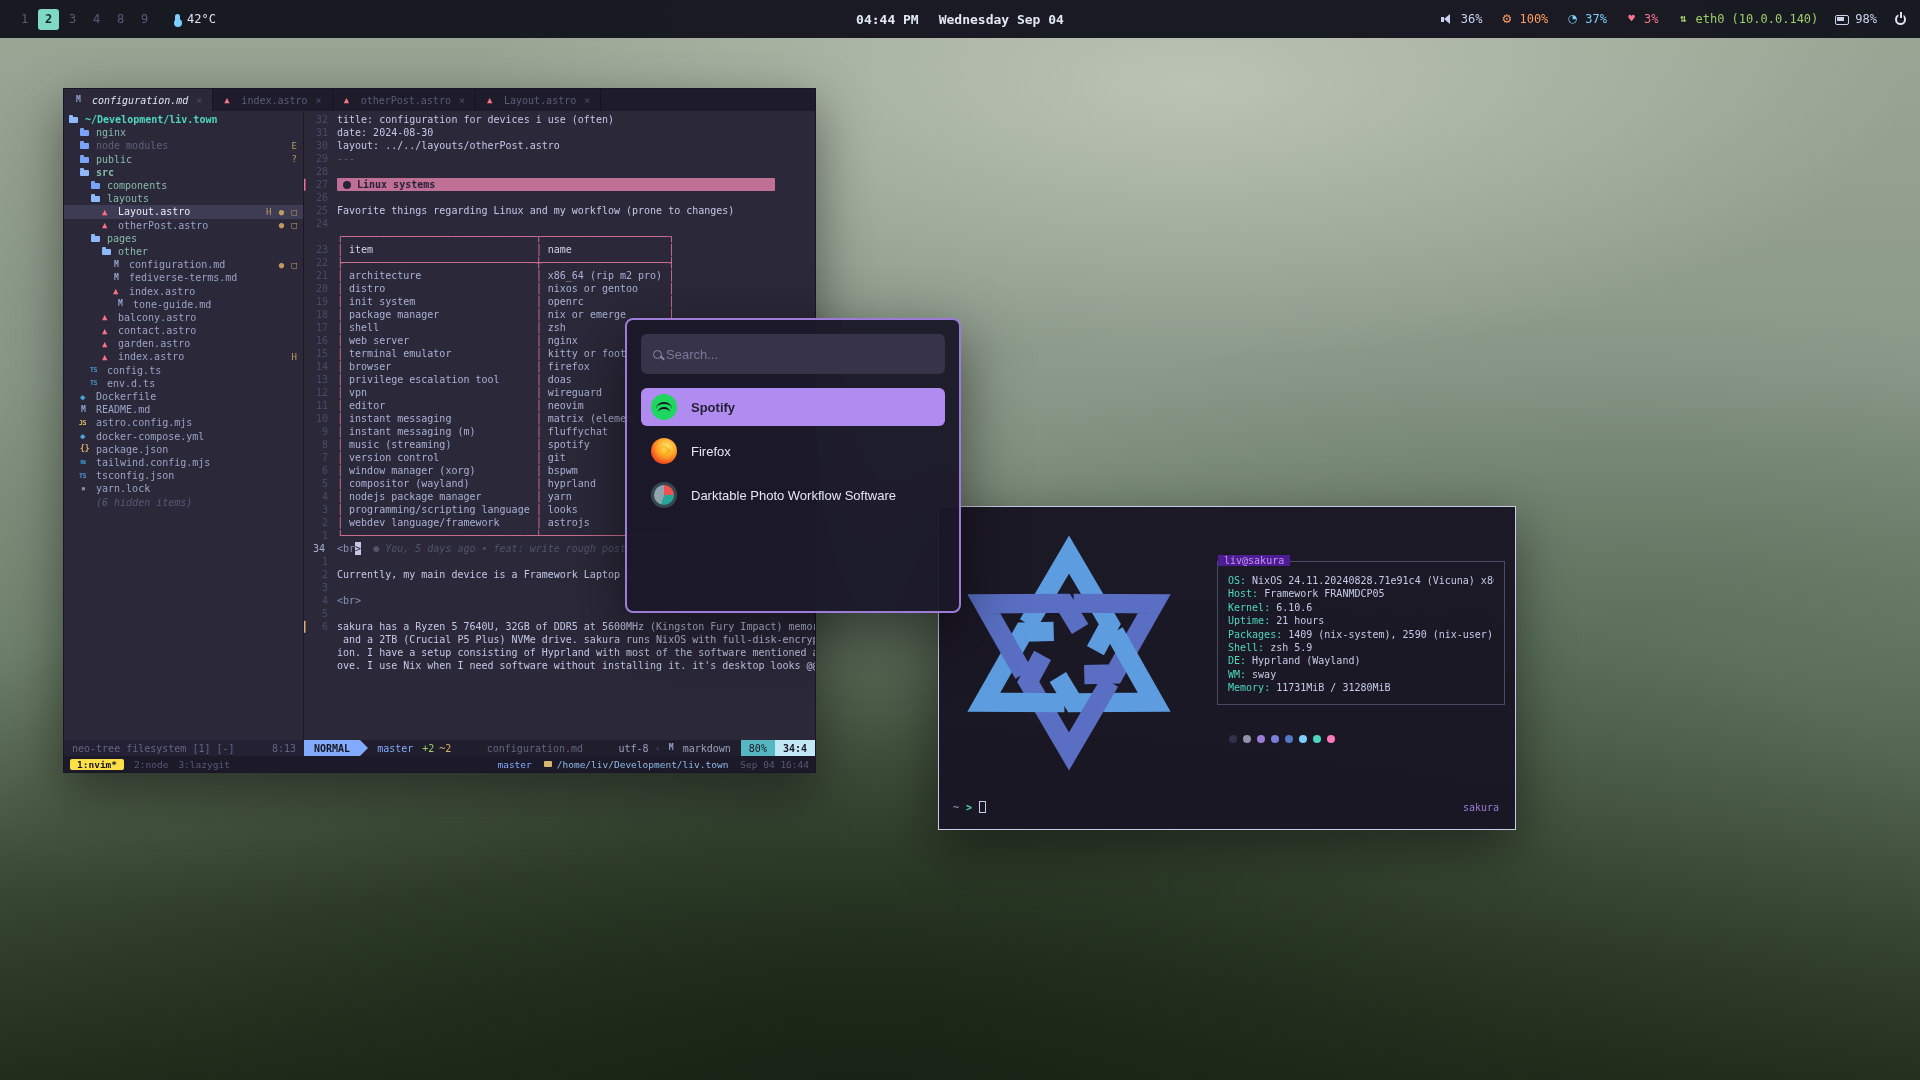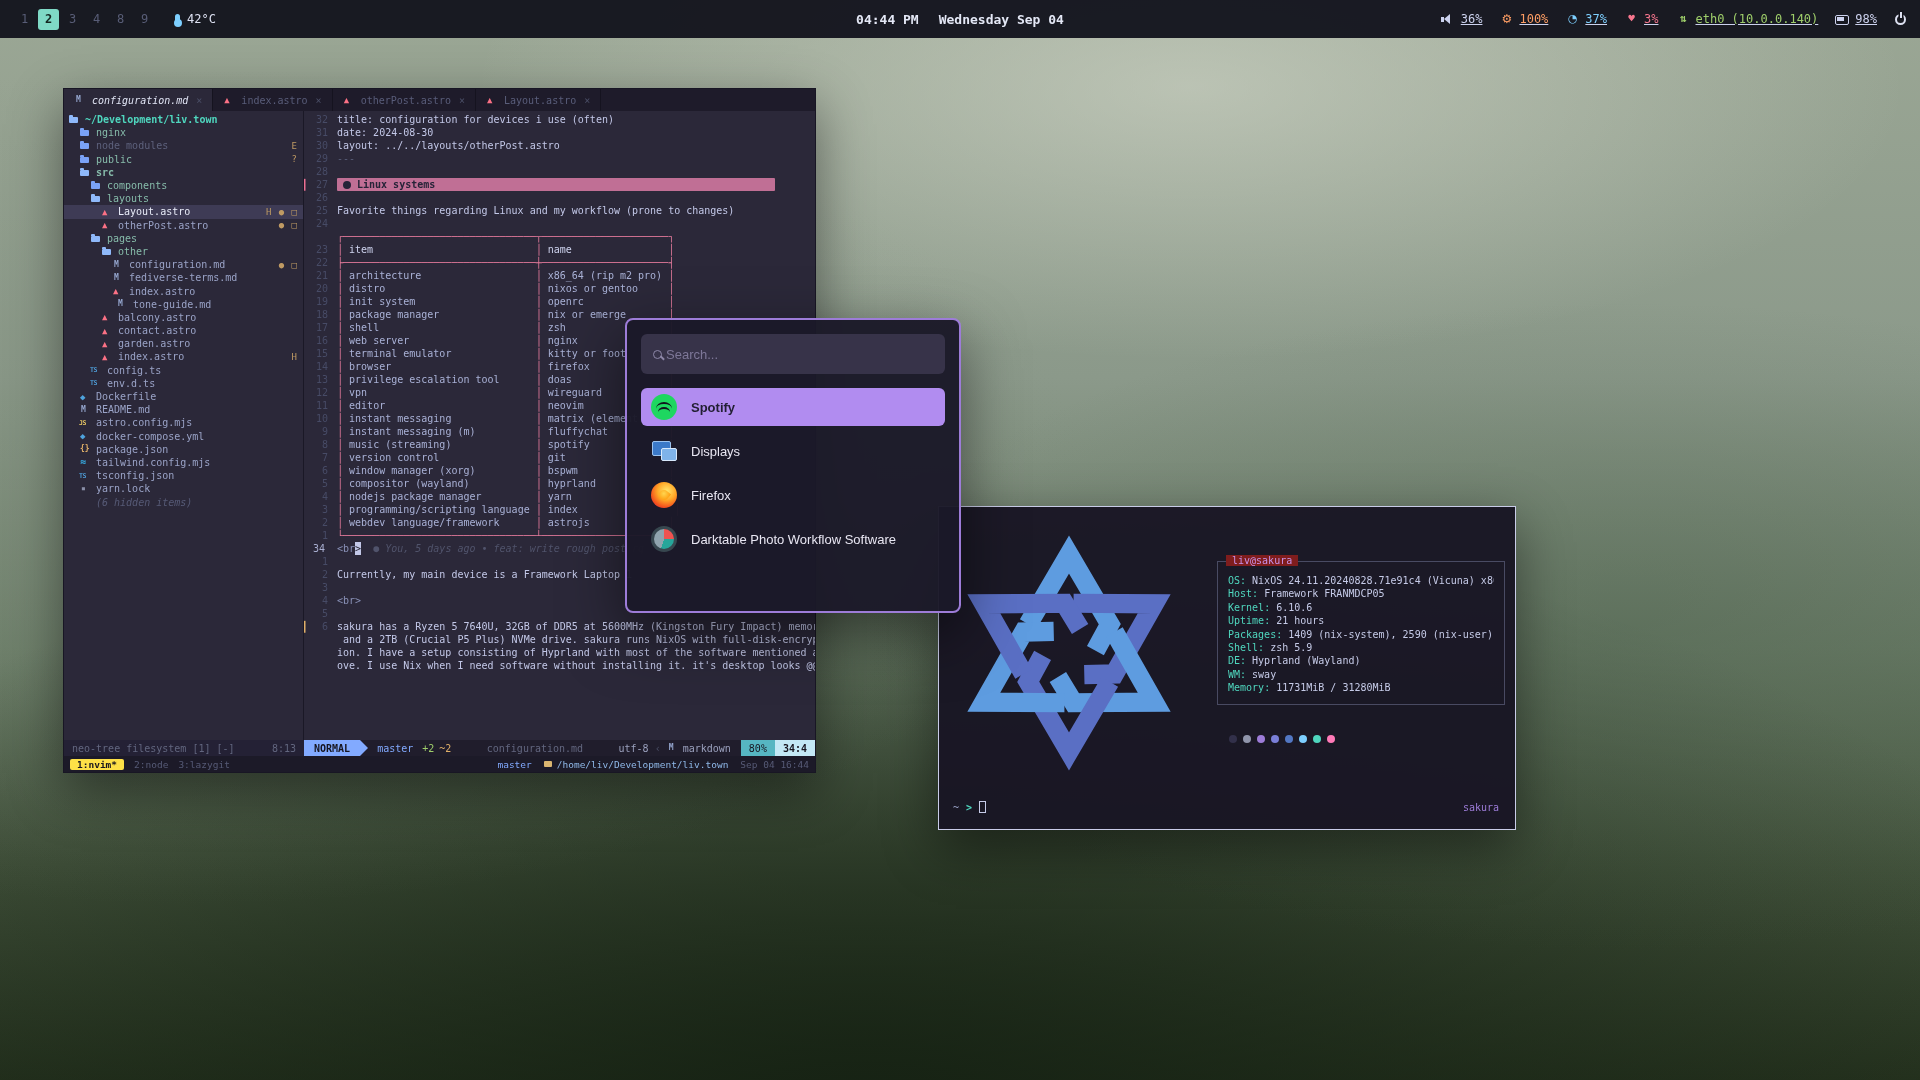--- a/index.html
+++ b/index.html
@@ -23,21 +23,21 @@
   .tb-left { display:flex; align-items:center; }
   .workspaces { display:flex; align-items:center; gap:3px; }
   .ws { width:21px; height:21px; display:inline-flex; align-items:center; justify-content:center;
     color:#585d77; border-radius:3px; cursor:default; }
   .ws.active { background:#7fd9c6; color:#142520; font-weight:bold; }
   .tb-temp { display:inline-flex; align-items:center; gap:7px; margin-left:20px; color:#dde1f2; }
   .ico-therm { width:5px; height:11px; background:#7dcfff; border-radius:3px; position:relative; display:inline-block; }
   .ico-therm::after { content:""; position:absolute; left:-1.5px; bottom:-2px; width:8px; height:8px; background:#7dcfff; border-radius:50%; }
   .tb-clock { position:absolute; left:50%; transform:translateX(-50%); color:#e4e8f6; font-weight:bold; font-size:13px; white-space:nowrap; }
   .clock-date { margin-left:20px; }
-  .tb-right { margin-left:auto; display:flex; align-items:center; gap:17px;text-decoration:underline; }
+  .tb-right { margin-left:auto; display:flex; align-items:center; gap:17px; }
   .tb-mod { display:inline-flex; align-items:center; white-space:nowrap; }
   .mico { position:relative; display:inline-block; width:15px; height:12px; margin-right:5px; }
   .i-volume::before { content:""; position:absolute; left:0; top:3.5px; width:3px; height:5px; background:currentColor; }
   .i-volume::after  { content:""; position:absolute; left:3px; top:1px; border-top:5px solid transparent; border-bottom:5px solid transparent; border-right:6px solid currentColor; }
   .i-gear::before     { content:"⚙"; font-family:"DejaVu Sans",sans-serif; position:absolute; left:50%; top:50%; transform:translate(-50%,-52%); font-size:12px; }
   .i-disk::before     { content:"◔"; font-family:"DejaVu Sans",sans-serif; position:absolute; left:50%; top:50%; transform:translate(-50%,-52%); font-size:11px; }
   .i-heart::before    { content:"♥"; position:absolute; left:50%; top:50%; transform:translate(-50%,-52%); font-size:11px; }
   .i-ethernet::before { content:"⇅"; position:absolute; left:50%; top:50%; transform:translate(-50%,-52%); font-size:11px; font-weight:bold; }
   .i-battery::before { content:""; position:absolute; left:0; top:2px; width:12px; height:8px; border:1px solid currentColor; border-radius:2px; }
   .i-battery::after  { content:""; position:absolute; left:2px; top:4px; width:7px; height:4px; background:currentColor; }
@@ -145,21 +145,21 @@
   .app-icon.i-firefox::before { content:""; position:absolute; left:8px; top:8px; width:10px; height:10px; background:radial-gradient(circle at 40% 40%, #ffd54f, #ff8f00); border-radius:50% 0 50% 50%; transform:rotate(40deg); }
   .app-icon.i-darktable { background:#37474f; border-radius:50%; overflow:hidden; }
   .app-icon.i-darktable::before { content:""; position:absolute; inset:3px; background:conic-gradient(#ef5350 0 25%, #26a69a 25% 55%, #90a4ae 55% 100%); border-radius:50%; }
 
   
   .fetch { position:absolute; left:938px; top:506px; width:578px; height:324px; z-index:20;
     background:rgba(25,22,36,.97); border:1px solid #c9cce8; box-shadow:0 18px 50px rgba(0,0,0,.45);
     font-size:10px; color:#c6cbe8; }
   .nix-logo { position:absolute; left:10px; top:26px; width:240px; height:240px; }
   .fetch-info { position:absolute; left:278px; top:54px; width:288px; border:1px solid rgba(150,158,200,.38); padding:12px 10px 9px; }
-  .fetch-title { position:absolute; top:-7px; left:8px; background:#7f1d1d; padding:0 6px; color:#c792ea; }
+  .fetch-title { position:absolute; top:-7px; left:0; background:#4c1d95; padding:0 6px; color:#c792ea; }
   .fline { line-height:13.4px; white-space:nowrap; overflow:hidden; }
   .flabel { color:#4fd6be; } .flabel::after { content:":"; }
   .fvalue { margin-left:6px; color:#c6cbe8; }
   .palette { position:absolute; left:290px; top:228px; display:flex; gap:6px; }
   .pdot { width:8px; height:8px; border-radius:50%; display:inline-block; }
   .prompt { position:absolute; left:14px; bottom:16px; display:flex; align-items:center; gap:7px; }
   .ppath { color:#9aa3c7; } .psym { color:#4fd6be; font-weight:bold; }
   .pcursor { width:7px; height:12px; border:1px solid #c6cbe8; display:inline-block; }
   .sess { position:absolute; right:16px; bottom:16px; color:#9d7cd8; }
 </style>
@@ -463,21 +463,21 @@
         <div class="ln"><span class="sign"> </span><span class="gut">13</span><span class="tb">│</span><span class="tc"> privilege escalation tool      </span><span class="tb">│</span><span class="tc"> doas                </span><span class="tb">│</span></div>
         <div class="ln"><span class="sign"> </span><span class="gut">12</span><span class="tb">│</span><span class="tc"> vpn                            </span><span class="tb">│</span><span class="tc"> wireguard           </span><span class="tb">│</span></div>
         <div class="ln"><span class="sign"> </span><span class="gut">11</span><span class="tb">│</span><span class="tc"> editor                         </span><span class="tb">│</span><span class="tc"> neovim              </span><span class="tb">│</span></div>
         <div class="ln"><span class="sign"> </span><span class="gut">10</span><span class="tb">│</span><span class="tc"> instant messaging              </span><span class="tb">│</span><span class="tc"> matrix (element     </span><span class="tb">│</span></div>
         <div class="ln"><span class="sign"> </span><span class="gut">9</span><span class="tb">│</span><span class="tc"> instant messaging (m)          </span><span class="tb">│</span><span class="tc"> fluffychat          </span><span class="tb">│</span></div>
         <div class="ln"><span class="sign"> </span><span class="gut">8</span><span class="tb">│</span><span class="tc"> music (streaming)              </span><span class="tb">│</span><span class="tc"> spotify             </span><span class="tb">│</span></div>
         <div class="ln"><span class="sign"> </span><span class="gut">7</span><span class="tb">│</span><span class="tc"> version control                </span><span class="tb">│</span><span class="tc"> git                 </span><span class="tb">│</span></div>
         <div class="ln"><span class="sign"> </span><span class="gut">6</span><span class="tb">│</span><span class="tc"> window manager (xorg)          </span><span class="tb">│</span><span class="tc"> bspwm               </span><span class="tb">│</span></div>
         <div class="ln"><span class="sign"> </span><span class="gut">5</span><span class="tb">│</span><span class="tc"> compositor (wayland)           </span><span class="tb">│</span><span class="tc"> hyprland            </span><span class="tb">│</span></div>
         <div class="ln"><span class="sign"> </span><span class="gut">4</span><span class="tb">│</span><span class="tc"> nodejs package manager         </span><span class="tb">│</span><span class="tc"> yarn                </span><span class="tb">│</span></div>
-        <div class="ln"><span class="sign"> </span><span class="gut">3</span><span class="tb">│</span><span class="tc"> programming/scripting language </span><span class="tb">│</span><span class="tc"> index                </span><span class="tb">│</span></div>
+        <div class="ln"><span class="sign"> </span><span class="gut">3</span><span class="tb">│</span><span class="tc"> programming/scripting language </span><span class="tb">│</span><span class="tc"> looks                </span><span class="tb">│</span></div>
         <div class="ln"><span class="sign"> </span><span class="gut">2</span><span class="tb">│</span><span class="tc"> webdev language/framework      </span><span class="tb">│</span><span class="tc"> astrojs             </span><span class="tb">│</span></div>
         <div class="ln"><span class="sign"> </span><span class="gut">1</span><span class="tb">└────────────────────────────────┴─────────────────────┘</span></div>
         <div class="ln cursorline"><span class="sign"> </span><span class="gut">34</span><span class="txt tag">&lt;br</span><span class="cursor">&gt;</span><span class="txt tag"></span><span class="blame">  ● You, 5 days ago • feat: write rough post rq</span></div>
         <div class="ln"><span class="sign"> </span><span class="gut">1</span><span class="txt "></span></div>
         <div class="ln"><span class="sign"> </span><span class="gut">2</span><span class="txt text">Currently, my main device is a Framework Laptop 1</span></div>
         <div class="ln"><span class="sign"> </span><span class="gut">3</span><span class="txt "></span></div>
         <div class="ln"><span class="sign"> </span><span class="gut">4</span><span class="txt tag">&lt;br&gt;</span></div>
         <div class="ln"><span class="sign"> </span><span class="gut">5</span><span class="txt "></span></div>
         <div class="ln"><span class="sign sign-mod">▎</span><span class="gut">6</span><span class="txt text">sakura has a Ryzen 5 7640U, 32GB of DDR5 at 5600MHz (Kingston Fury Impact) memory</span></div>
         <div class="ln"><span class="sign"> </span><span class="gut"></span><span class="txt text"> and a 2TB (Crucial P5 Plus) NVMe drive. sakura runs NixOS with full-disk-encrypt</span></div>
@@ -533,24 +533,20 @@
     <input class="search-input" placeholder="Search..." style="">
   </div>
   <div class="apps">
 
       <div class="app-row selected">
         <span class="app-icon i-spotify"></span>
         <span class="app-label">Spotify</span>
       </div>
 
 
-      <div class="app-row">
-        <span class="app-icon i-displays"></span>
-        <span class="app-label">Displays</span>
-      </div>
 
       <div class="app-row">
         <span class="app-icon i-firefox"></span>
         <span class="app-label">Firefox</span>
       </div>
 
       <div class="app-row">
         <span class="app-icon i-darktable"></span>
         <span class="app-label">Darktable Photo Workflow Software</span>
       </div>

